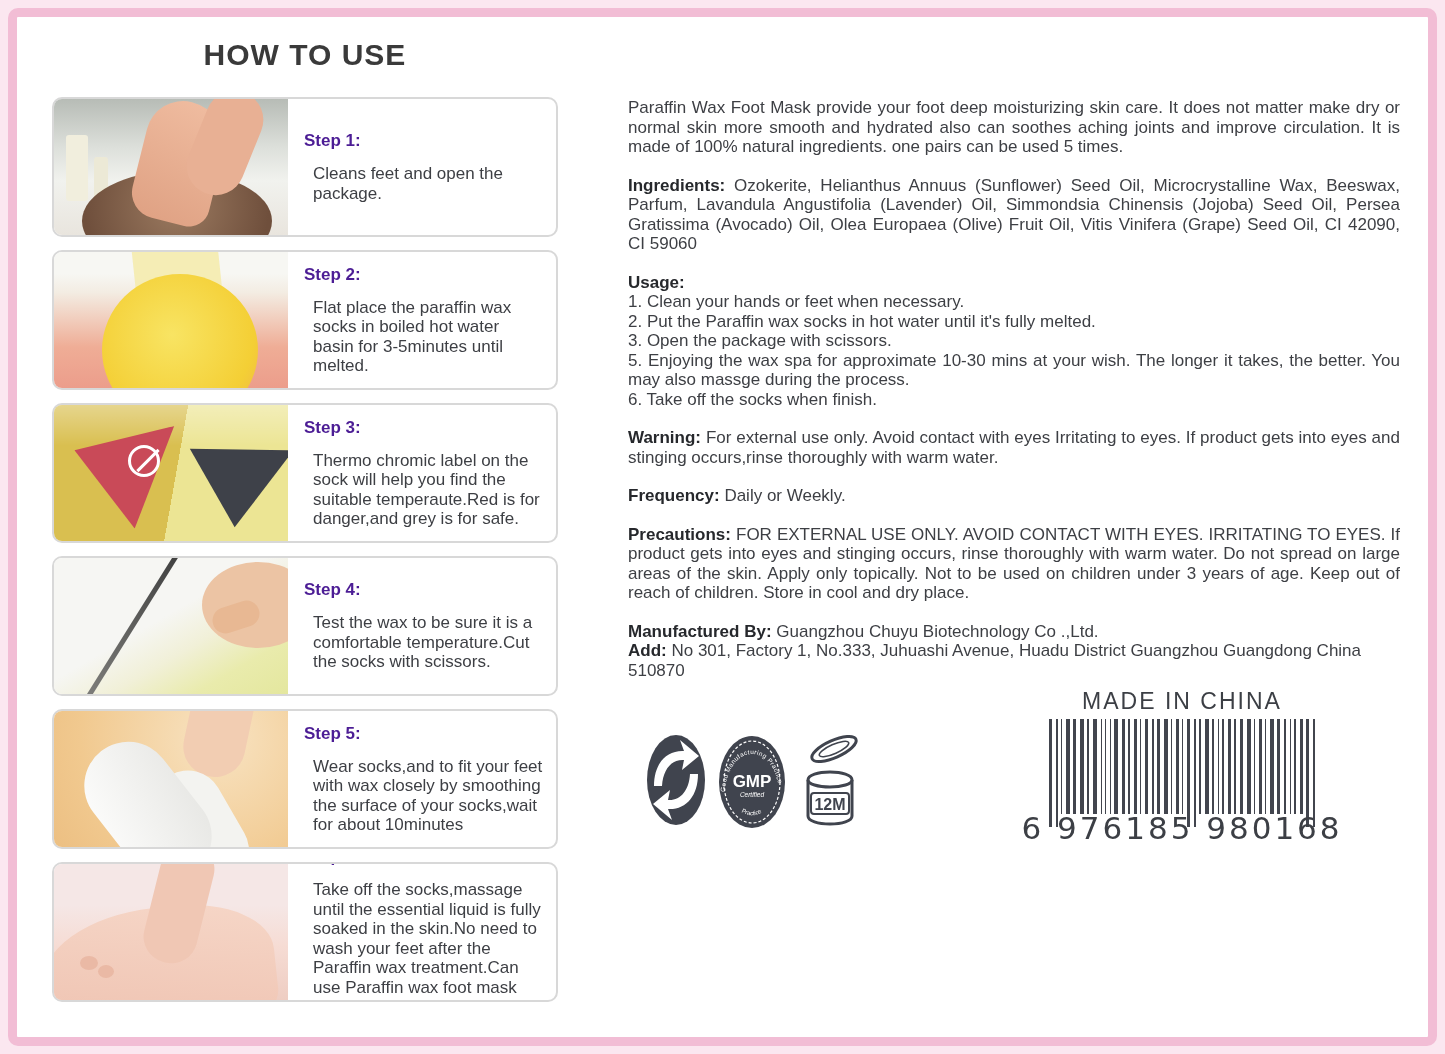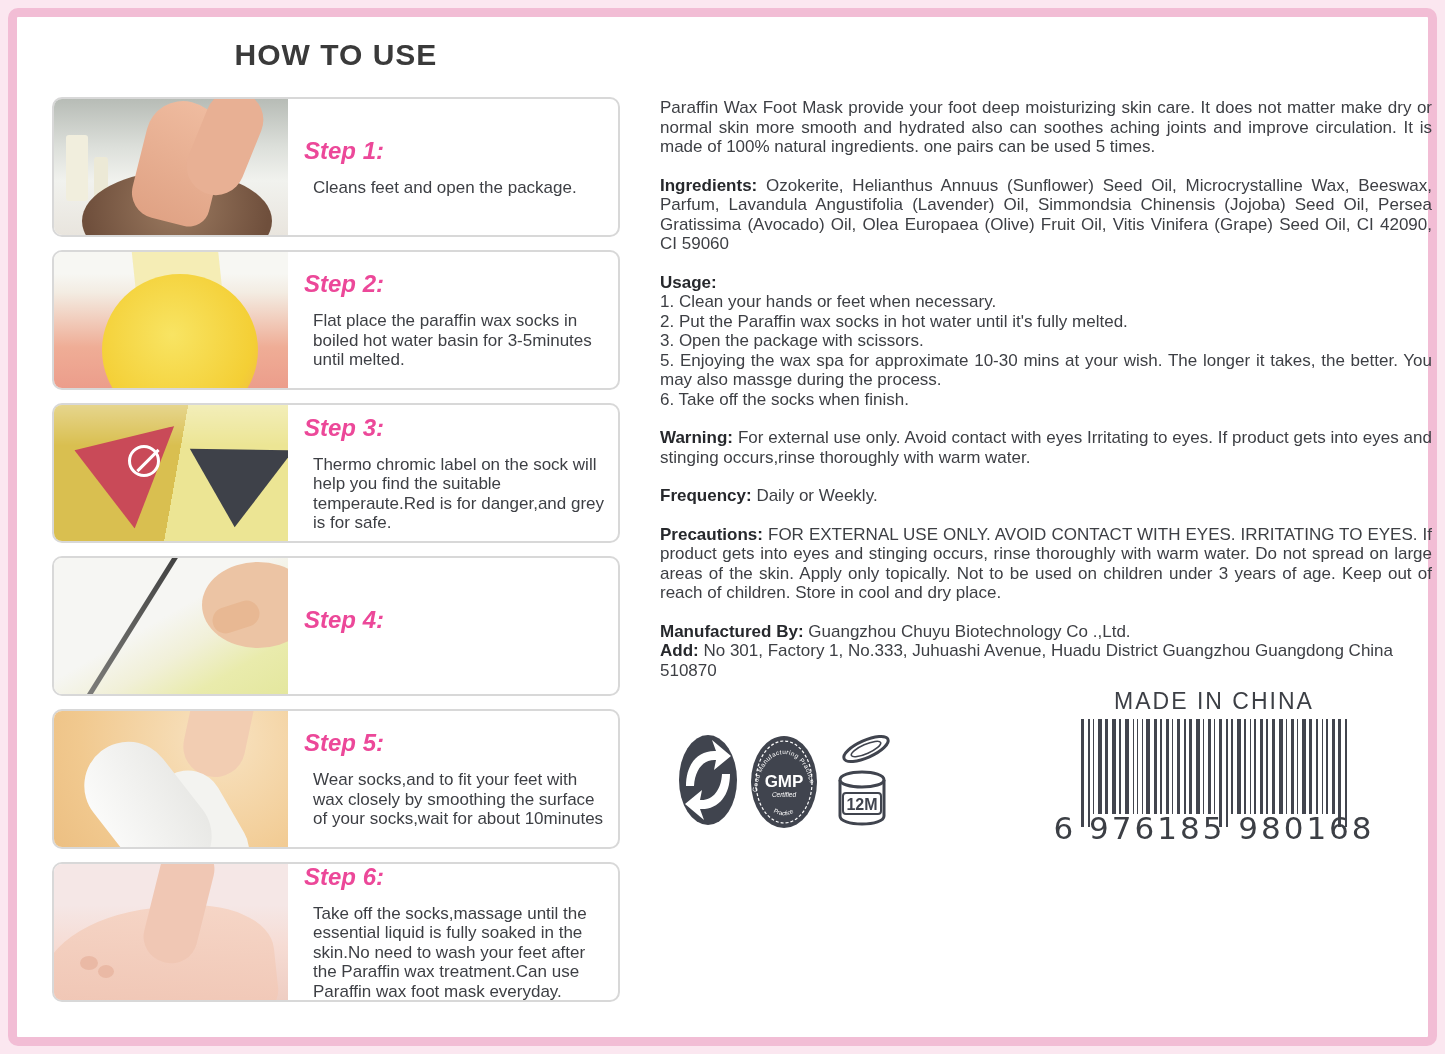--- a/index.html
+++ b/index.html
@@ -3,31 +3,31 @@
 <meta charset="utf-8">
 <style>
   * { box-sizing: border-box; margin: 0; padding: 0; }
   html,body { background:#f6dcea; }
   .page { position:relative; width:1445px; height:1054px; background:#fbe7f0;
           font-family:"Liberation Sans",sans-serif; overflow:hidden; }
   .frame { position:absolute; inset:8px; background:#ffffff; border:9px solid #f2bdd5;
            border-radius:10px; }
 
   
-  .left-col { position:absolute; left:52px; top:38px; width:568px; }
+  .left-col { position:absolute; left:52px; top:38px; width:506px; }
   .htu-title { text-align:center; font-size:30px; font-weight:bold; color:#3a3a3a;
                letter-spacing:1px; }
   .cards { margin-top:25px; display:flex; flex-direction:column; gap:13px; }
   .card { height:140px; border:2px solid #d8d8d8; border-radius:10px; background:#fff;
           display:flex; overflow:hidden; }
   .photo { width:234px; flex:none; position:relative; overflow:hidden; }
   .photo div { position:absolute; }
   .card-text { flex:1; padding:0 12px 0 16px; display:flex; flex-direction:column;
                justify-content:center; }
-  .step-label { font-weight:bold; font-size:24px; color:#ec4899; margin-bottom:13px;font-style:italic; }
+  .step-label { font-weight:bold; font-size:17px; color:#4c1d95; margin-bottom:13px; }
   .step-desc { margin-left:9px; font-size:17px; line-height:19.5px; color:#3d3f44; }
 
   
   .p1 { background:linear-gradient(180deg,#b7bcb6,#dcdfda 35%,#f1f2ee 60%,#e9e5de); }
   .p1 .candle  { left:12px; top:36px; width:22px; height:66px; background:#f1eedd; border-radius:3px; }
   .p1 .candle2 { left:40px; top:58px; width:14px; height:46px; background:#ece9d6; border-radius:3px; }
   .p1 .bowl    { left:28px; bottom:-36px; width:190px; height:100px; border-radius:50%;
                  background:radial-gradient(circle at 50% 35%,#9b7a60,#6f4f3c 80%); }
   .p1 .foot-a  { left:86px; top:2px; width:80px; height:122px; border-radius:40px 46px 22px 28px;
                  background:linear-gradient(15deg,#dfa183,#f0bda1); transform:rotate(14deg); }
@@ -75,21 +75,21 @@
   .p6 { background:linear-gradient(180deg,#f5e7e6 0 30%,#f6dcd4 60%,#eecdc2); }
   .p6 .foot6 { left:-12px; bottom:-40px; width:234px; height:132px;
                background:linear-gradient(10deg,#eec0ae,#f6d7c8);
                border-radius:50% 40% 30% 50%; transform:rotate(-6deg); }
   .p6 .hand6 { left:98px; top:-22px; width:54px; height:122px; background:#f0c7b4;
                border-radius:26px; transform:rotate(14deg); }
   .p6 .toe1 { left:26px; bottom:30px; width:18px; height:14px; background:#eab9a5; border-radius:50%; }
   .p6 .toe2 { left:44px; bottom:22px; width:16px; height:13px; background:#eab9a5; border-radius:50%; }
 
   
-  .rc { position:absolute; left:660px; top:98px; width:772px; font-size:17px;
+  .rc { position:absolute; left:628px; top:98px; width:772px; font-size:17px;
         line-height:19.5px; color:#3d3f44; }
   .rc .para { margin:0 0 19px; text-align:justify; }
   .rc b.lbl { color:#26282c; }
   .skin-block b { display:block; }
   .manu-block { margin:0 0 12px; }
 
   .bottom-row { display:flex; margin-top:10px; }
   .cert-icons { display:flex; gap:11px; margin:42px 0 0 18px; align-items:flex-start; }
   .barcode-block { margin-left:auto; margin-right:68px; width:300px; display:flex;
                    flex-direction:column; align-items:center; }
@@ -151,20 +151,21 @@
       </div>
 
       <div class="card">
         <div class="photo p4">
           <div class="stick"></div>
           <div class="hand4"></div>
           <div class="finger"></div>
         </div>
         <div class="card-text">
           <div class="step-label">Step 4:</div>
+          <div class="step-desc">Test the wax to be sure it is a comfortable temperature.Cut the socks with scissors.</div>
         </div>
       </div>
 
       <div class="card">
         <div class="photo p5">
           <div class="leg5"></div>
           <div class="sock2"></div>
           <div class="sock"></div>
         </div>
         <div class="card-text">

